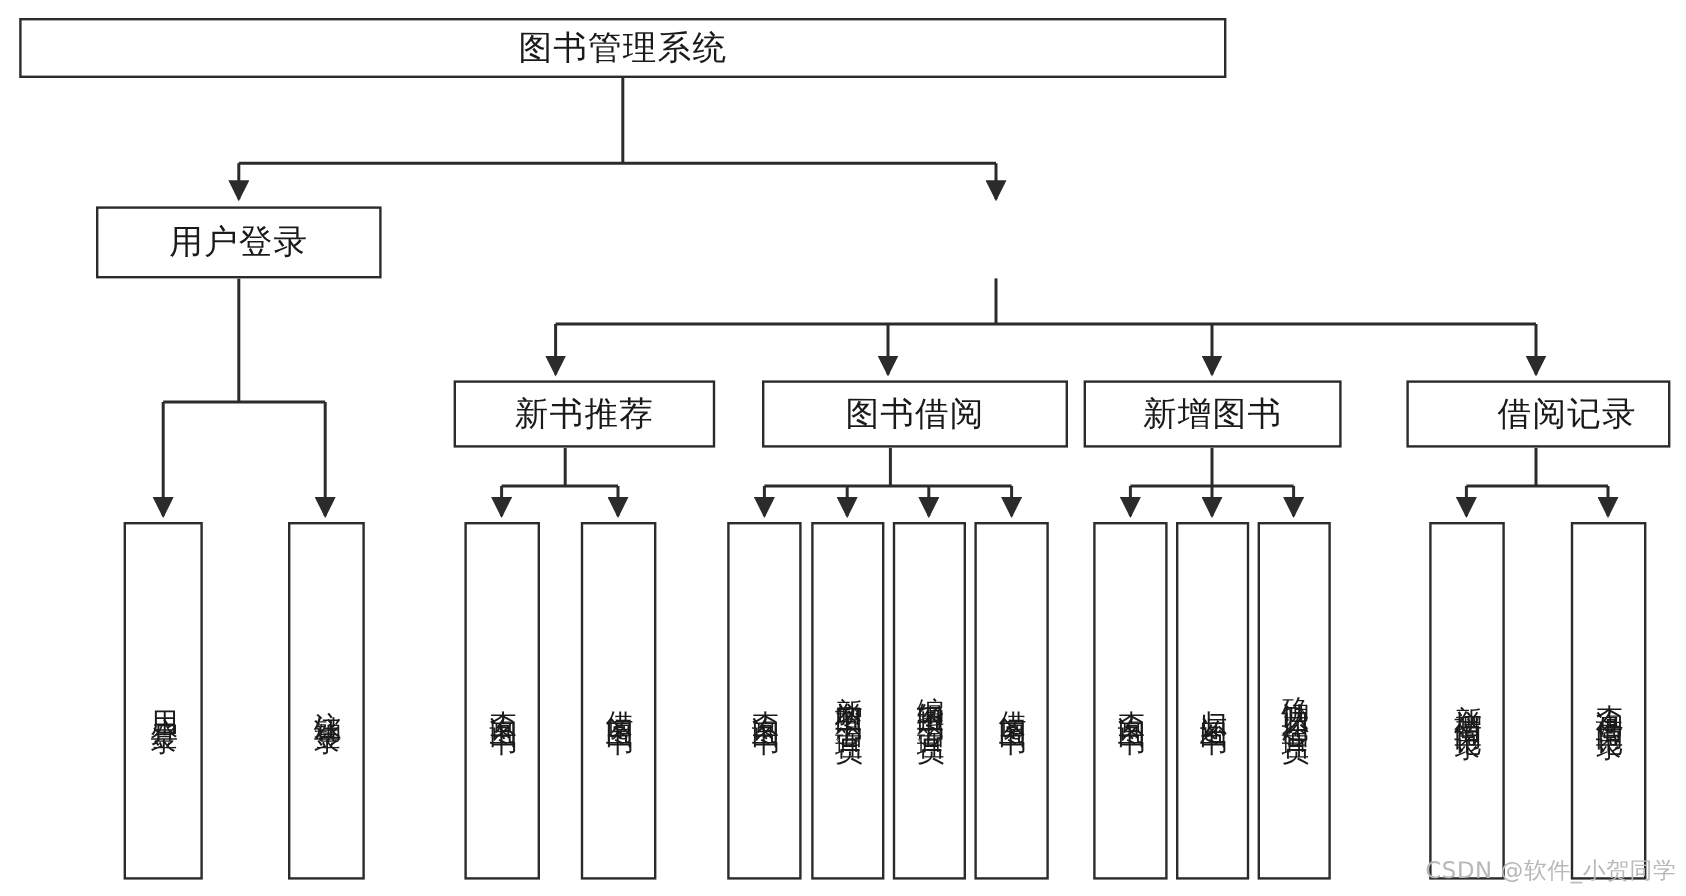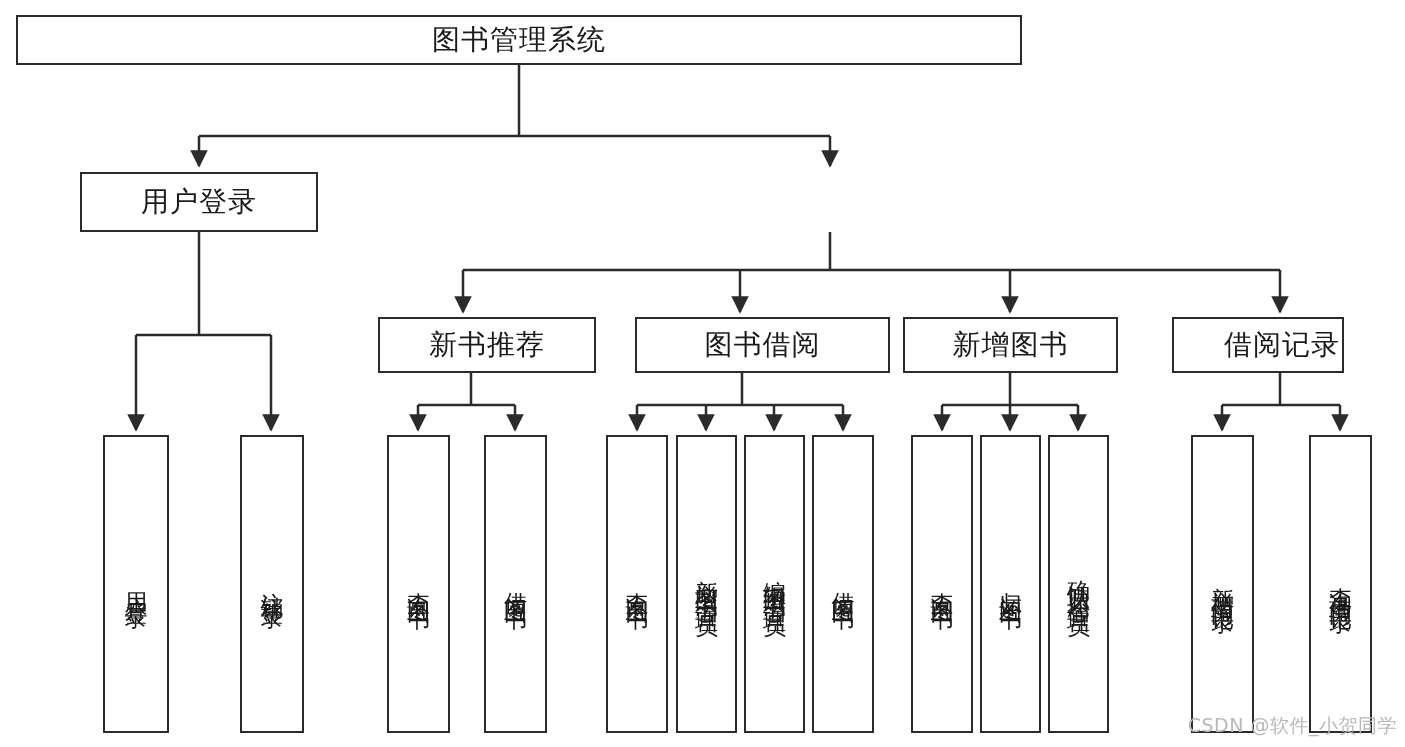--- a/index.html
+++ b/index.html
@@ -120,21 +120,21 @@
     </g>
   </svg>
 
   <div class="node horiz" style="left:16px; top:15px; width:1006px; height:50px;">图书管理系统</div>
 
   <div class="node horiz" style="left:80px; top:172px; width:238px; height:60px;">用户登录</div>
 
   <div class="node horiz" style="left:362px; top:317px; width:218px; height:56px;margin-left:16px;">新书推荐</div>
   <div class="node horiz" style="left:635px; top:317px; width:255px; height:56px;">图书借阅</div>
   <div class="node horiz" style="left:903px; top:317px; width:215px; height:56px;">新增图书</div>
-  <div class="node horiz" style="left:1172px; top:317px; width:172px; height:56px;padding-left:48px;">借阅记录</div>
+  <div class="node horiz" style="left:1172px; top:317px; width:220px; height:56px;padding-left:48px;">借阅记录</div>
 
   <div class="node vert" style="left:103px; top:435px; width:66px; height:298px;">
     <span>用户登录</span>
   </div>
   <div class="node vert" style="left:240px; top:435px; width:64px; height:298px;">
     <span>注销登录</span>
   </div>
 
   <div class="node vert" style="left:387px; top:435px; width:63px; height:298px;">
     <span>查询图书</span>

